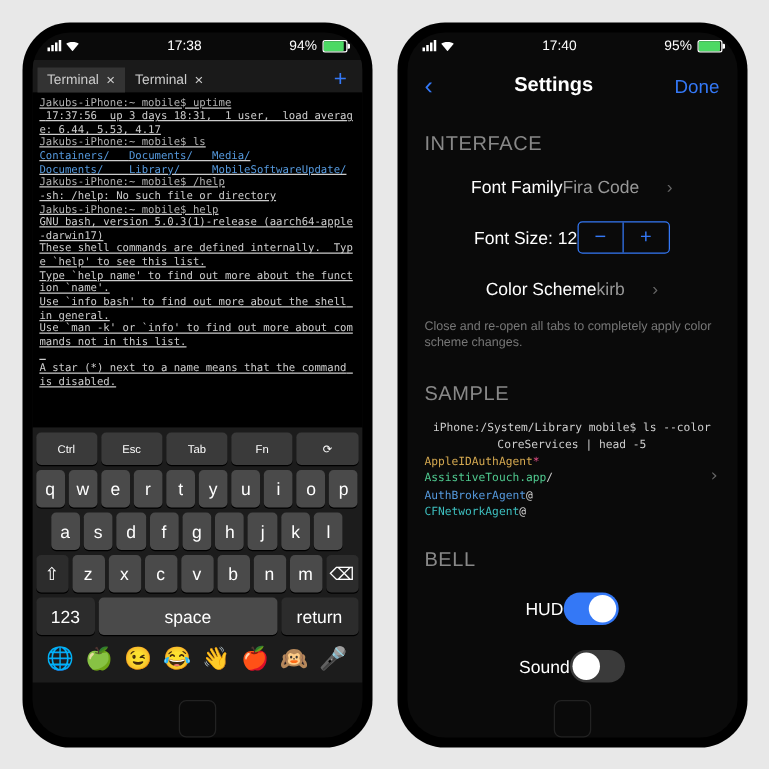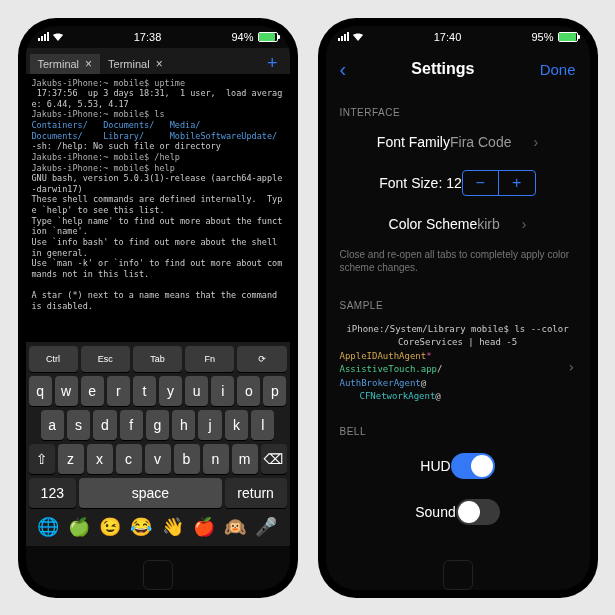--- a/index.html
+++ b/index.html
@@ -14,52 +14,52 @@
 .bar:nth-child(1){height:3px}.bar:nth-child(2){height:5px}.bar:nth-child(3){height:7px}.bar:nth-child(4){height:9px}
 .wifi { width: 12px; height: 9px; }
 .battery { width: 20px; height: 10px; border: 1px solid #fff; border-radius: 2px; position: relative; }
 .battery::after { content:''; position:absolute; right:-3px; top:2px; width:2px; height:4px; background:#fff; border-radius:0 1px 1px 0; }
 .battery-fill { height: 100%; background: #4cd964; border-radius: 1px; }
 .tabs-row { display: flex; align-items: flex-end; background: #1a1a1a; height: 26px; padding: 0 4px; }
 .tab { display: flex; align-items: center; padding: 3px 8px; font-size: 11px; color: #ccc; gap: 6px; }
 .tab.active { background: #333; }
 .tab-close { font-size: 12px; }
 .add-tab { margin-left: auto; color: #3478f6; font-size: 18px; padding: 0 8px; }
-.terminal { padding: 4px 6px; font-family: 'Menlo', monospace; font-size: 8.5px; color: #ccc; line-height: 1.25; background: #000; height: 268px; overflow: hidden; }
+.terminal { padding: 4px 6px; font-family: 'Menlo', monospace; font-size: 8.5px; color: #ccc; line-height: 1.25; background: #000; height: 268px; overflow: hidden; text-decoration: underline; }
 .term-line { white-space: pre-wrap; word-break: break-all; }
 .t-host { color: #b0b0b0; }
 .t-blue { color: #5599dd; }
 .keyboard { background: #1c1c1c; padding: 4px 3px; }
 .key-row { display: flex; gap: 3px; margin-bottom: 4px; justify-content: center; }
 .key { background: #4a4a4a; color: #fff; border-radius: 4px; display: flex; justify-content: center; align-items: center; font-size: 14px; height: 30px; flex: 1; box-shadow: 0 1px 0 #000; }
 .key.dark { background: #2c2c2c; }
 .fn-row .key { background: #3a3a3a; font-size: 9px; height: 26px; }
 .space-key { flex: 3; }
 .emoji-row { display: flex; gap: 8px; padding: 4px 8px; font-size: 18px; justify-content: space-around; }
 .home-ind { position: absolute; bottom: 3px; left: 50%; transform: translateX(-50%); width: 40px; height: 40px; display:flex; align-items:center; justify-content:center; }
 .home-btn { width: 30px; height: 30px; border: 1px solid #222; border-radius: 6px; }
 .settings-header { display: flex; align-items: center; justify-content: space-between; padding: 10px 14px; }
 .back-chev { color: #3478f6; font-size: 20px; }
 .settings-title { color: #fff; font-size: 16px; font-weight: 600; }
 .done-btn { color: #3478f6; font-size: 15px; }
-.section-header { color: #888; font-size: 10px; padding: 16px 14px 6px; letter-spacing: 0.5px; }
+.section-header { color: #888; font-size: 16px; padding: 16px 14px 6px; letter-spacing: 0.5px; }
 .setting-row { display: flex; align-items: center; justify-content: center; padding: 10px 14px; color: #fff; font-size: 14px; }
 .setting-value { color: #999; display: flex; align-items: center; gap: 22px; }
 .chevron { color: #666; font-size: 14px; }
 .stepper { display: flex; border: 1px solid #3478f6; border-radius: 4px; }
 .stepper-btn { width: 36px; height: 24px; display: flex; align-items: center; justify-content: center; color: #3478f6; font-size: 16px; }
 .stepper-btn:first-child { border-right: 1px solid #3478f6; }
 .hint-text { color: #777; font-size: 10px; padding: 6px 14px 10px; line-height: 1.3; }
 .sample-term { font-family: monospace; font-size: 9px; padding: 6px 14px; line-height: 1.5; }
 .s-white { color: #ccc; text-align: center; }
 .s-yellow { color: #d4a850; }
 .s-pink { color: #e84f8a; }
 .s-green { color: #4fc98f; }
 .s-blue { color: #5599dd; }
-.s-cyan { color: #3dbfbf; margin-left: 20px; }
+.s-cyan { color: #3dbfbf; }
 .toggle { width: 44px; height: 26px; border-radius: 13px; position: relative; }
 .toggle.on { background: #3478f6; }
 .toggle.off { background: #3a3a3a; }
 .toggle-knob { width: 22px; height: 22px; background: #fff; border-radius: 50%; position: absolute; top: 2px; }
 .toggle.on .toggle-knob { right: 2px; }
 .toggle.off .toggle-knob { left: 2px; }
 </style>
 </head>
 <body>
 
@@ -95,22 +95,22 @@
           <span class="tab-close">×</span>
         </div>
     <div class="add-tab">+</div>
   </div>
   <div class="terminal" id="term-left">
         <div class="term-line t-host">Jakubs-iPhone:~ mobile$ uptime</div>
         <div class="term-line "> 17:37:56  up 3 days 18:31,  1 user,  load average: 6.44, 5.53, 4.17</div>
         <div class="term-line t-host">Jakubs-iPhone:~ mobile$ ls</div>
         <div class="term-line"><span class="t-blue">Containers/   </span><span class="t-blue">Documents/   </span><span class="t-blue">Media/</span></div>
         <div class="term-line"><span class="t-blue">Documents/    </span><span class="t-blue">Library/     </span><span class="t-blue">MobileSoftwareUpdate/</span></div>
+        <div class="term-line t-host">Jakubs-iPhone:~ mobile$ /help</div>
         <div class="term-line ">-sh: /help: No such file or directory</div>
-        <div class="term-line t-host">Jakubs-iPhone:~ mobile$ /help</div>
         <div class="term-line t-host">Jakubs-iPhone:~ mobile$ help</div>
         <div class="term-line ">GNU bash, version 5.0.3(1)-release (aarch64-apple-darwin17)</div>
         <div class="term-line ">These shell commands are defined internally.  Type `help' to see this list.</div>
         <div class="term-line ">Type `help name' to find out more about the function `name'.</div>
         <div class="term-line ">Use `info bash' to find out more about the shell in general.</div>
         <div class="term-line ">Use `man -k' or `info' to find out more about commands not in this list.</div>
         <div class="term-line "> </div>
         <div class="term-line ">A star (*) next to a name means that the command is disabled.</div>
       </div>
   <div class="keyboard">

